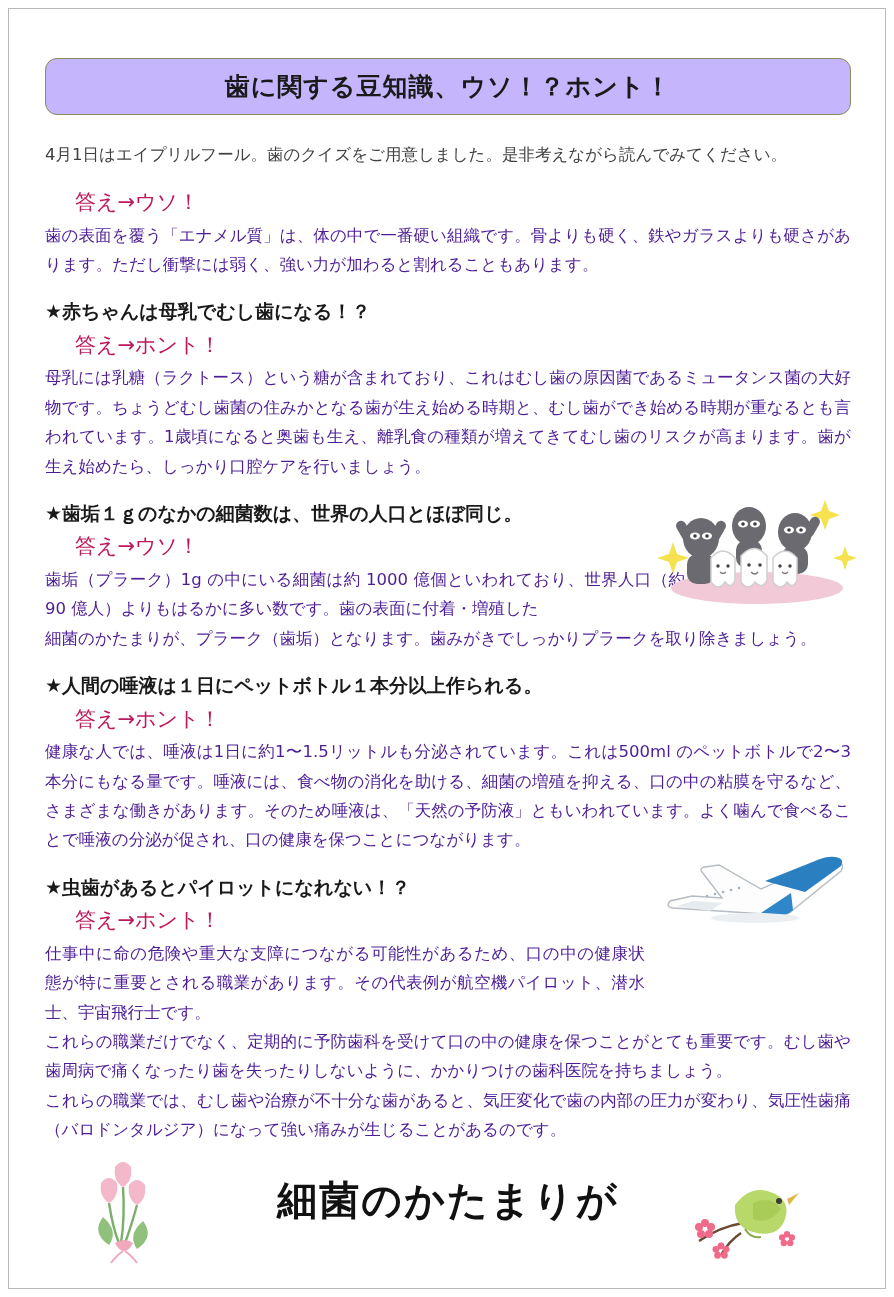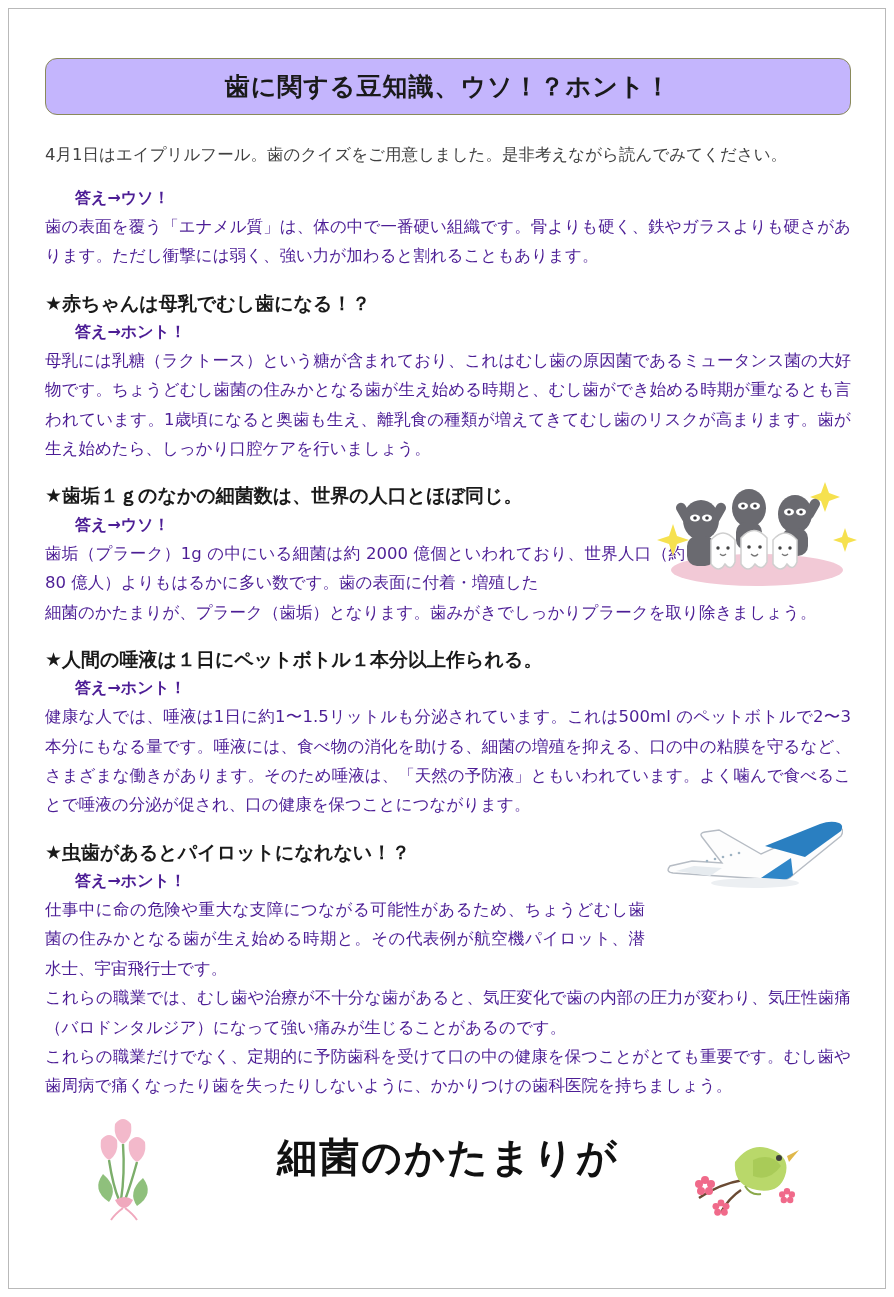--- a/index.html
+++ b/index.html
@@ -60,23 +60,23 @@
     margin-bottom: 17px;
     position: relative;
   }
   .q-head {
     font-size: 19px;
     font-weight: bold;
     color: #1a1a1a;
     line-height: 1.6;
   }
   .q-answer {
-    font-size: 16px;
-    font-weight: bold;
-    color: #4c1d95;
+    font-size: 21px;
+    font-weight: normal;
+    color: #be185d;
     line-height: 1.75;
     padding-left: 30px;
   }
   .q-body {
     font-size: 16.5px;
     color: #4c1d95;
     line-height: 1.78;
     text-align: justify;
   }
   .narrow-1 { width: 640px; }
@@ -193,21 +193,21 @@
           </g>
           <g fill="none" stroke="#777" stroke-width="1.3">
             <path d="M71 92 q3 3 6 0"></path>
             <path d="M102 92 q4 4 7 0"></path>
             <path d="M133 92 q3 3 6 0"></path>
           </g>
         </svg>
       </div>
       <div class="q-head">★歯垢１ｇのなかの細菌数は、世界の人口とほぼ同じ。</div>
       <div class="q-answer">答え→ウソ！</div>
-      <div class="q-body narrow-1">歯垢（プラーク）1g の中にいる細菌は約 2000 億個といわれており、世界人口（約 80 億人）よりもはるかに多い数です。歯の表面に付着・増殖した</div>
+      <div class="q-body narrow-1">歯垢（プラーク）1g の中にいる細菌は約 1000 億個といわれており、世界人口（約 90 億人）よりもはるかに多い数です。歯の表面に付着・増殖した</div>
       <div class="q-body">細菌のかたまりが、プラーク（歯垢）となります。歯みがきでしっかりプラークを取り除きましょう。</div>
     </div>
 
     <div class="qsection">
       <div class="q-head">★人間の唾液は１日にペットボトル１本分以上作られる。</div>
       <div class="q-answer">答え→ホント！</div>
       <div class="q-body">健康な人では、唾液は1日に約1〜1.5リットルも分泌されています。これは500ml のペットボトルで2〜3本分にもなる量です。唾液には、食べ物の消化を助ける、細菌の増殖を抑える、口の中の粘膜を守るなど、さまざまな働きがあります。そのため唾液は、「天然の予防液」ともいわれています。よく噛んで食べることで唾液の分泌が促され、口の健康を保つことにつながります。</div>
     </div>
 
     <div class="qsection">
@@ -222,23 +222,23 @@
               <circle cx="72" cy="48" r="1.3"></circle>
             <circle cx="80" cy="46" r="1.3"></circle>
               <circle cx="88" cy="44" r="1.3"></circle>
             <circle cx="96" cy="42" r="1.3"></circle>
           </g>
           <ellipse cx="112" cy="72" rx="44" ry="5" fill="#eceff2"></ellipse>
         </svg>
       </div>
       <div class="q-head">★虫歯があるとパイロットになれない！？</div>
       <div class="q-answer">答え→ホント！</div>
-      <div class="q-body narrow-2">仕事中に命の危険や重大な支障につながる可能性があるため、ちょうどむし歯菌の住みかとなる歯が生え始める時期と。その代表例が航空機パイロット、潜水士、宇宙飛行士です。</div>
+      <div class="q-body narrow-2">仕事中に命の危険や重大な支障につながる可能性があるため、口の中の健康状態が特に重要とされる職業があります。その代表例が航空機パイロット、潜水士、宇宙飛行士です。</div>
+      <div class="q-body">これらの職業だけでなく、定期的に予防歯科を受けて口の中の健康を保つことがとても重要です。むし歯や歯周病で痛くなったり歯を失ったりしないように、かかりつけの歯科医院を持ちましょう。</div>
       <div class="q-body">これらの職業では、むし歯や治療が不十分な歯があると、気圧変化で歯の内部の圧力が変わり、気圧性歯痛（バロドンタルジア）になって強い痛みが生じることがあるのです。</div>
-      <div class="q-body">これらの職業だけでなく、定期的に予防歯科を受けて口の中の健康を保つことがとても重要です。むし歯や歯周病で痛くなったり歯を失ったりしないように、かかりつけの歯科医院を持ちましょう。</div>
     </div>
 
     <div class="clinic-row">
       <div class="art" id="art-tulip">
         <svg width="80" height="110" viewBox="0 0 80 110" xmlns="http://www.w3.org/2000/svg">
           <g fill="#f3b9cb">
             <path d="M30 12 q8 -10 16 0 q2 14 -8 20 q-10 -6 -8 -20z"></path>
             <path d="M16 28 q8 -10 16 0 q2 14 -8 20 q-10 -6 -8 -20z"></path>
             <path d="M44 30 q8 -10 16 0 q2 14 -8 20 q-10 -6 -8 -20z"></path>
           </g>

